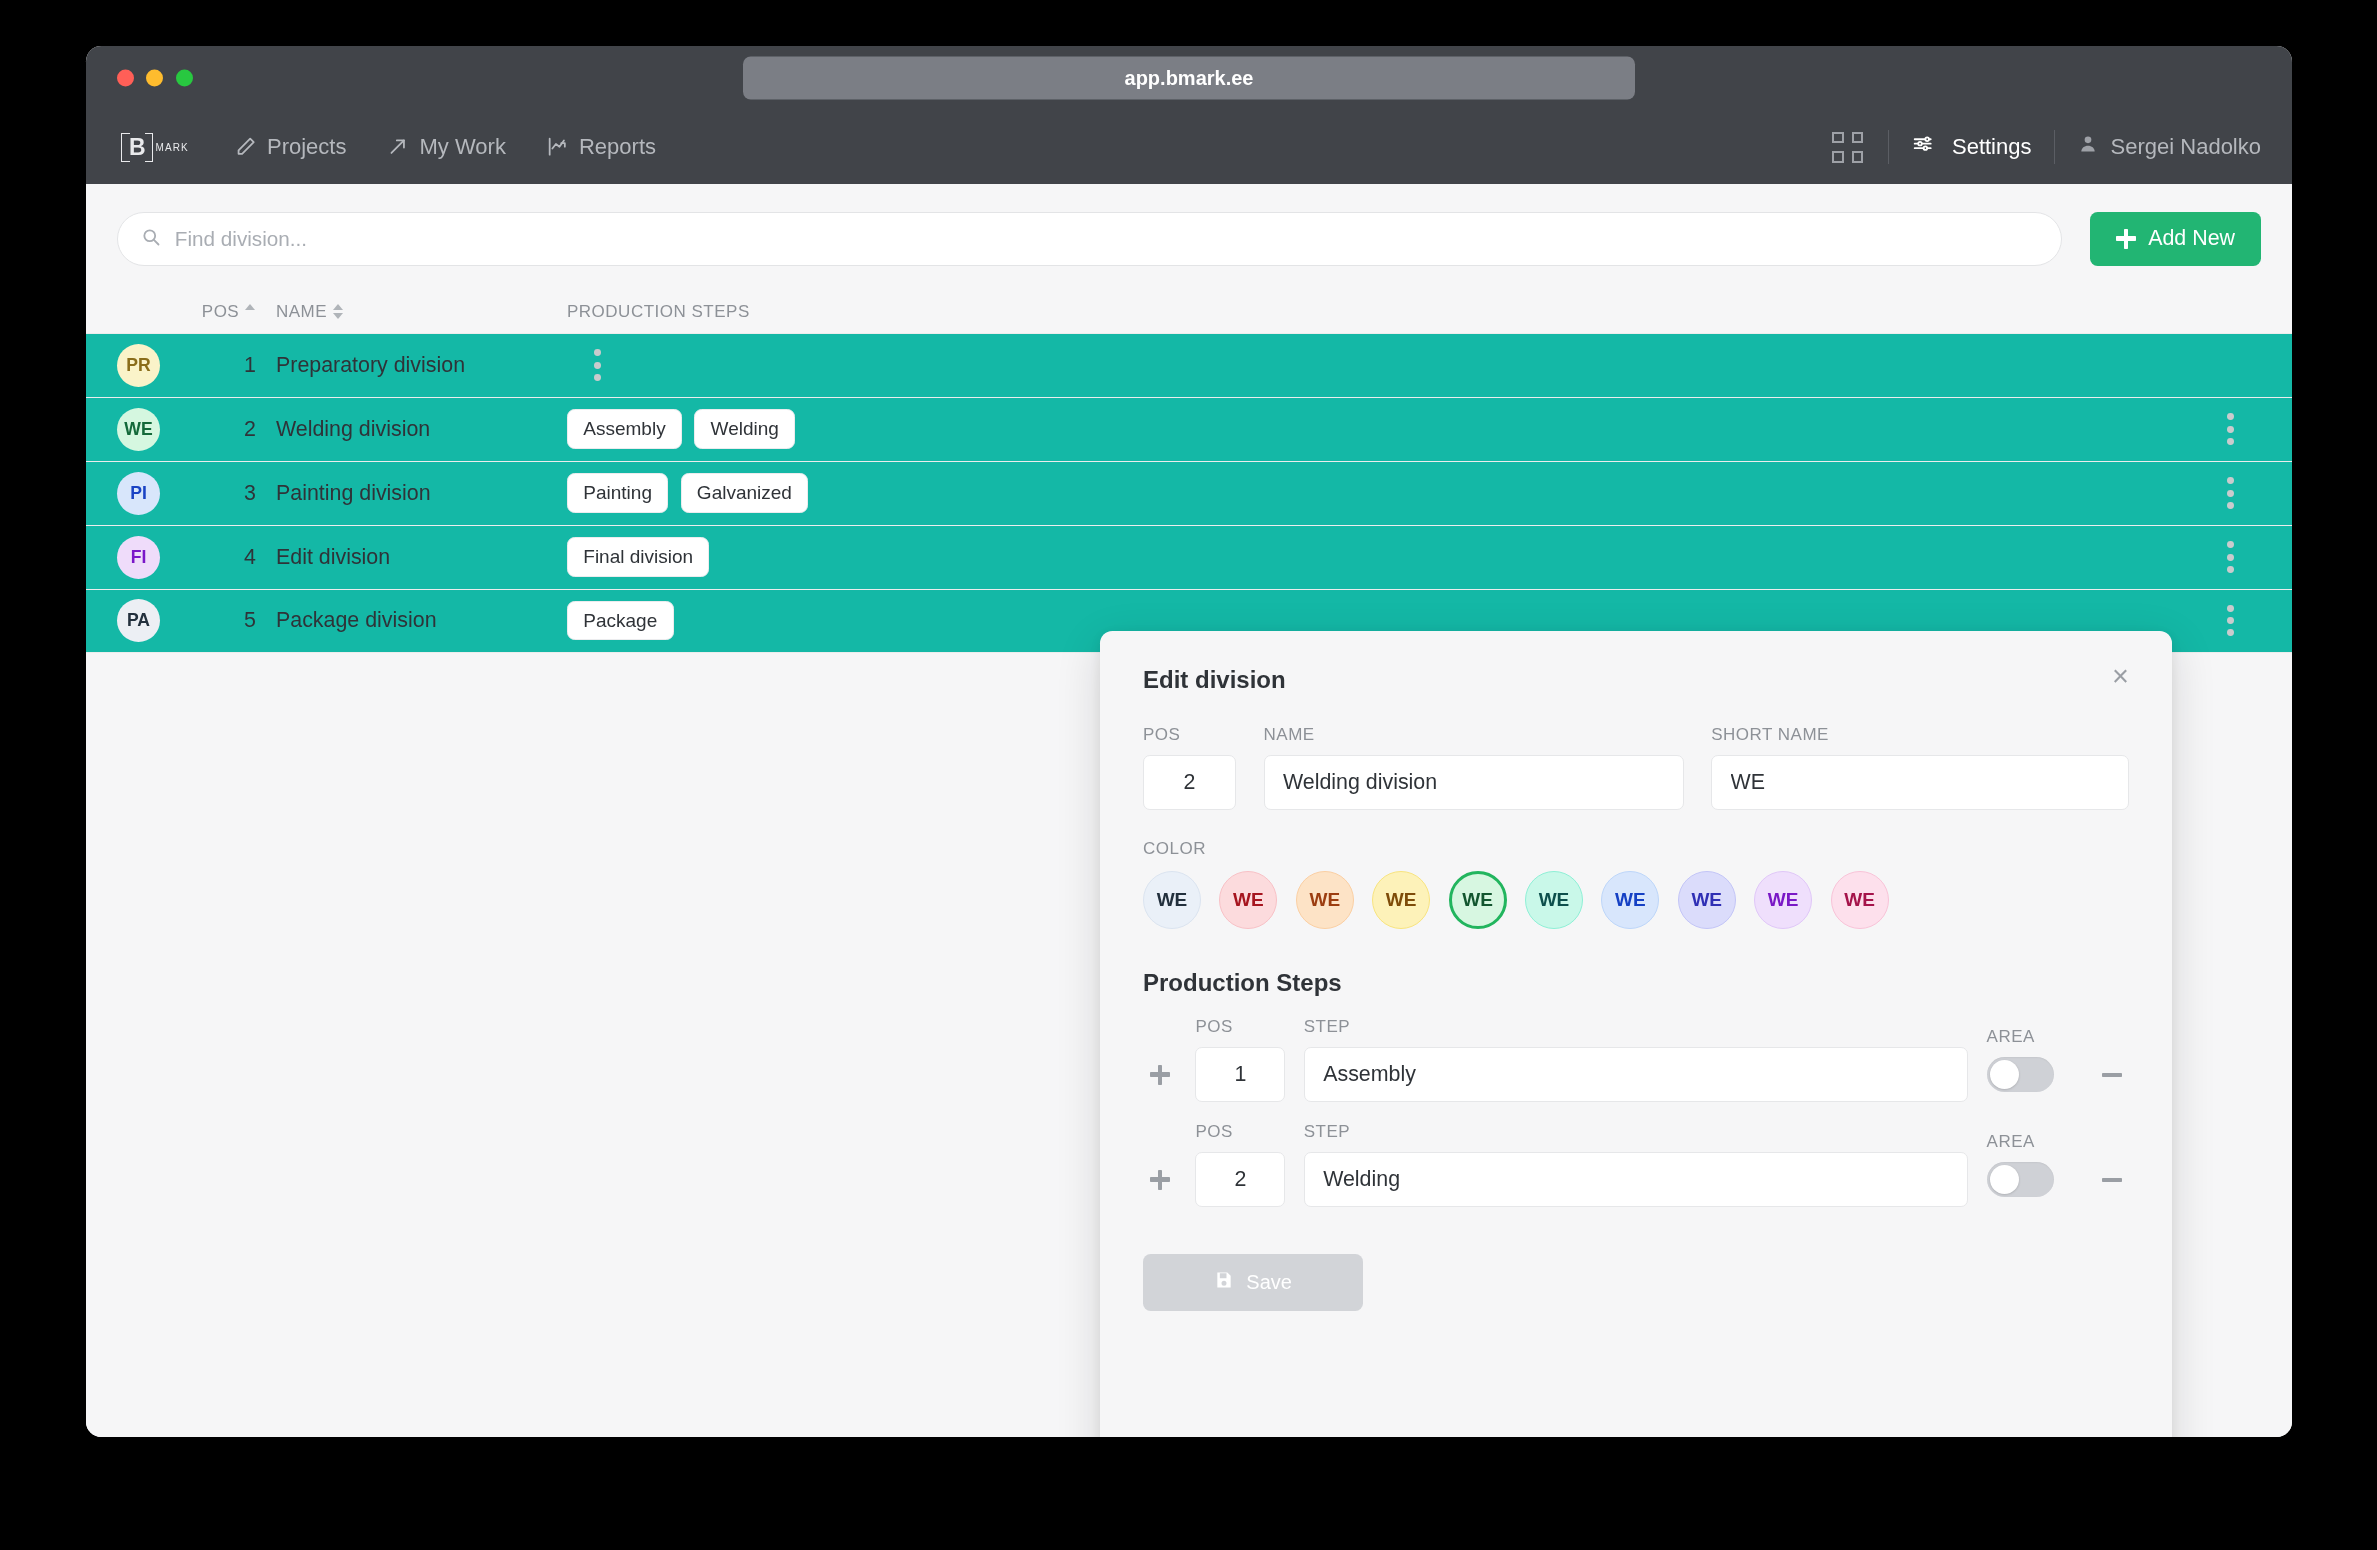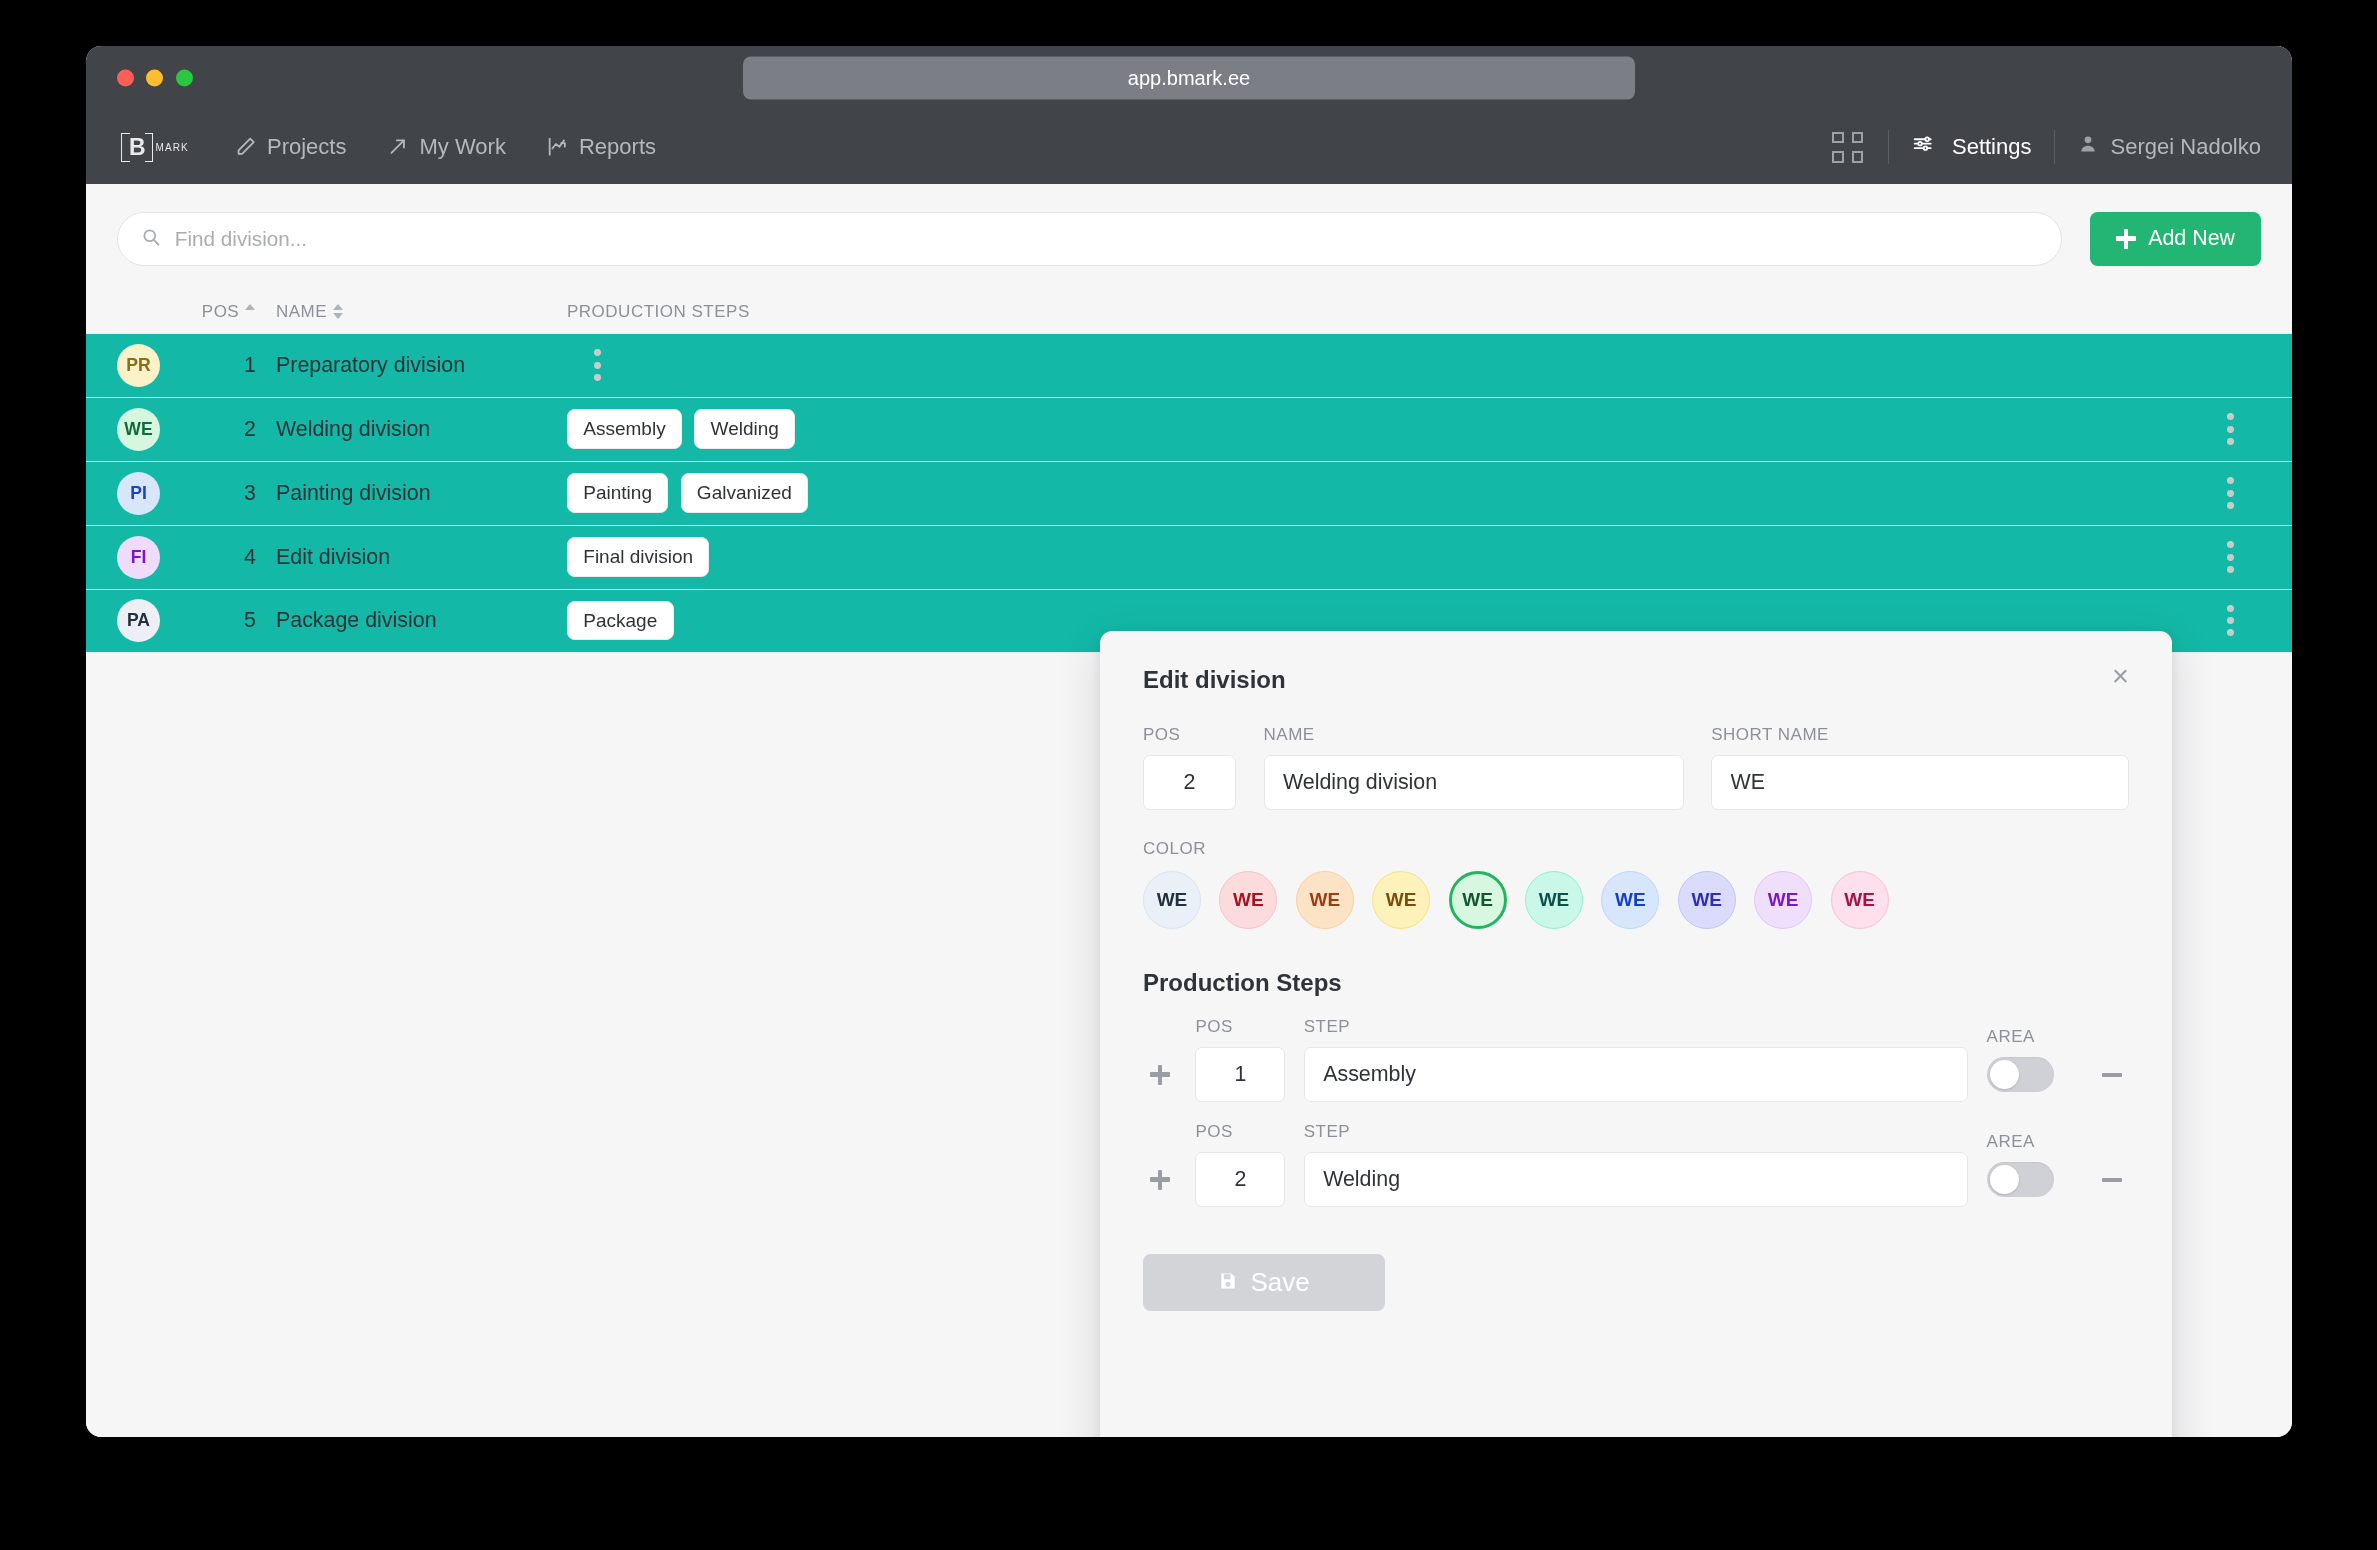--- a/index.html
+++ b/index.html
@@ -44,20 +44,21 @@
   .urlbar {
     position: absolute;
     left: 50%; top: 50%;
     transform: translate(-50%, -50%);
     width: 892px; height: 43px;
     background: #7b7e85;
     border-radius: 7.7px;
     display: flex; align-items: center; justify-content: center;
     color: #ffffff;
     font-size: 20px;
+    font-weight: bold;
   }
 
   
   .navbar {
     height: 74px;
     background: #414449;
     display: flex;
     align-items: center;
     padding: 0 31px 0 27.6px;
     flex: 0 0 auto;
@@ -347,26 +348,26 @@
   }
   .step-del {
     width: 34px; flex: 0 0 34px; height: 55px;
     display: flex; align-items: center; justify-content: center;
     cursor: pointer;
   }
   .minus-gray { width: 20px; height: 4.6px; background: #9a9ea4; border-radius: 0.8px; }
 
   .save-btn {
     margin-top: 47px;
-    height: 57px; width: 242px;
+    height: 57px; width: 220px;
     background: #d2d4d8;
     border: none; border-radius: 7.7px;
     color: #ffffff;
     font-family: "Liberation Sans", sans-serif;
-    font-size: 26px;
+    font-size: 20px;
     display: flex; align-items: center; justify-content: center; gap: 12.3px;
     cursor: pointer;
   }
 </style>
 </head>
 <body>
 
 <div class="window">
 
   <div class="titlebar">

